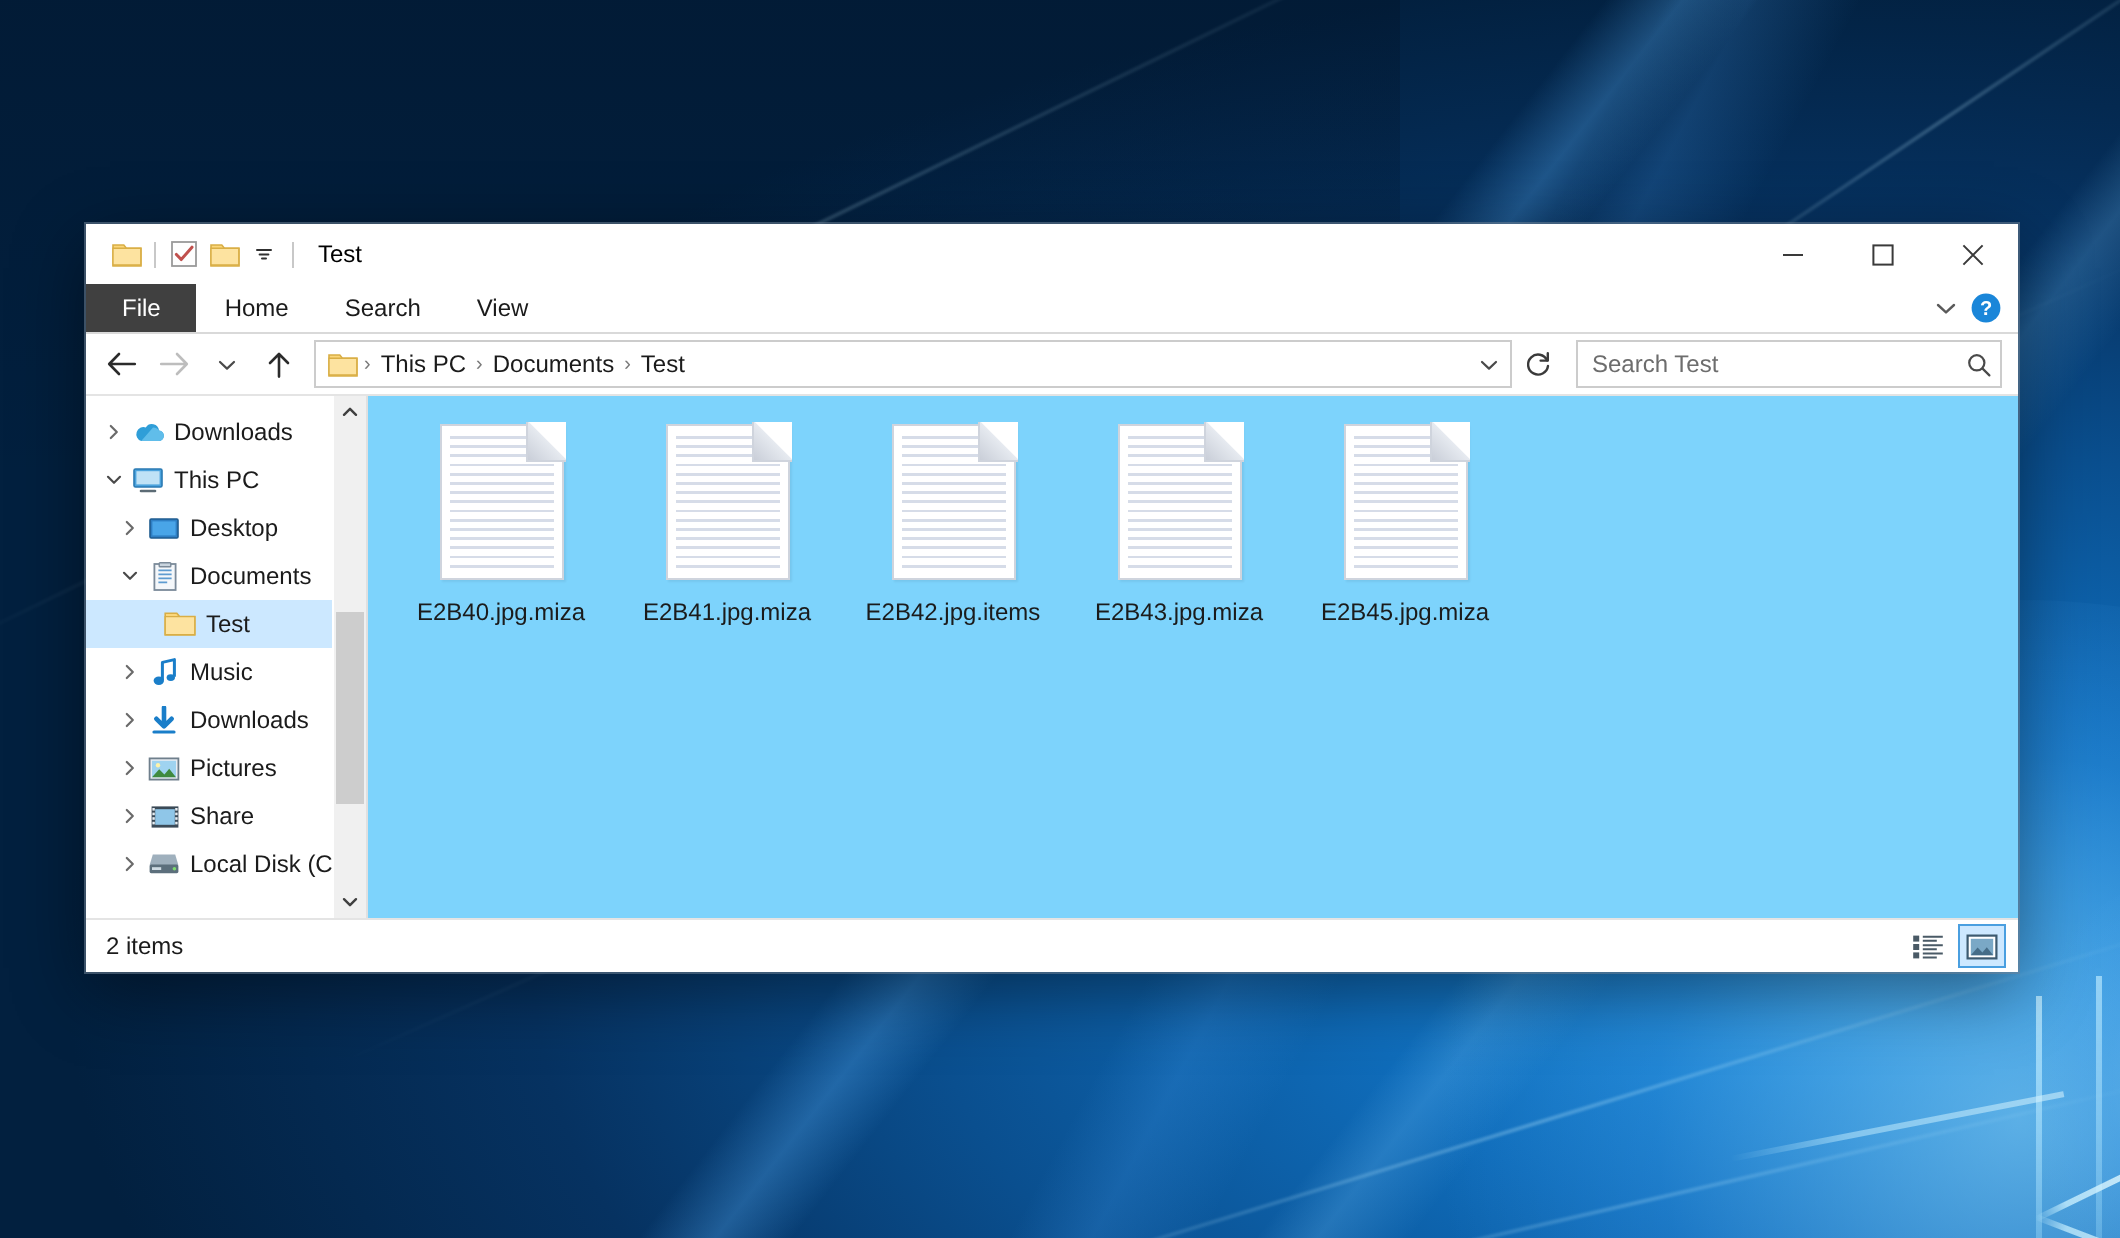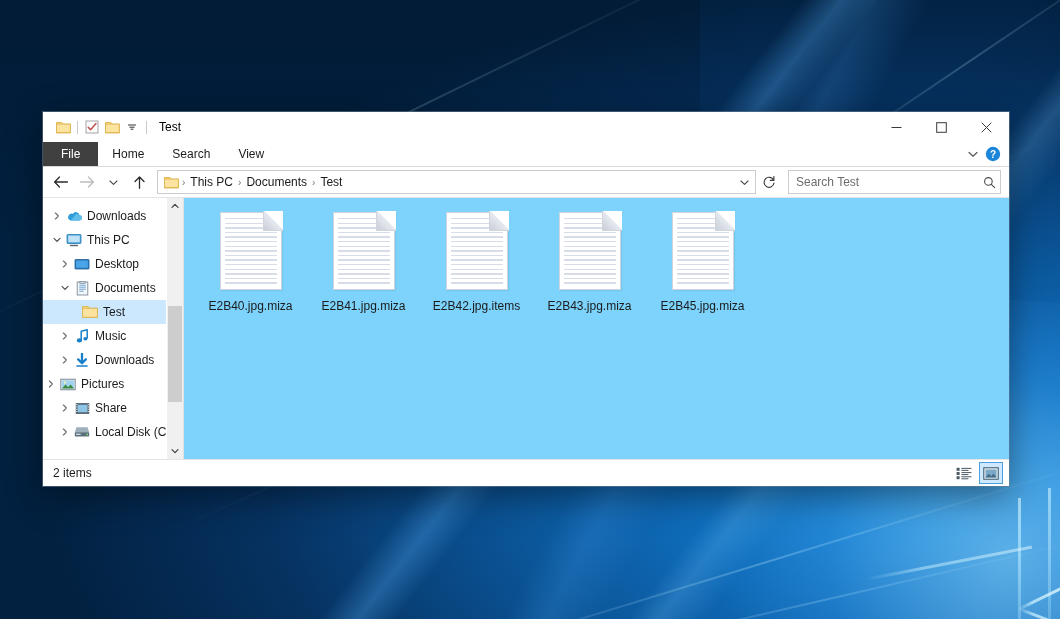--- a/index.html
+++ b/index.html
@@ -558,21 +558,21 @@
             </span>
             <span class="node-icon">
               <svg width="14" height="15" viewBox="0 0 14 15">
                 <path d="M7 0.8v7.4M3.2 6.4L7 10.2l3.8-3.8" fill="none" stroke="#1a7ec9" stroke-width="2.3" stroke-linecap="round" stroke-linejoin="round"></path>
                 <path d="M2 13h10" stroke="#1a7ec9" stroke-width="1.6" stroke-linecap="round"></path>
               </svg>
             </span>
             <span class="node-label">Downloads</span>
           </div>
 
-          <div class="node" style="">
+          <div class="node" style="padding-left:14px;">
             <span class="twisty">
               <svg width="8" height="8" viewBox="0 0 8 8">
                   <path d="M2.4 1l3 3-3 3" fill="none" stroke="#6a6a6a" stroke-width="1.1" stroke-linecap="round" stroke-linejoin="round"></path>
                 </svg>
             </span>
             <span class="node-icon">
               <svg width="16" height="13" viewBox="0 0 16 13">
                 <rect x="0.8" y="1.2" width="14.4" height="10.6" fill="#e9edf2" stroke="#6f7f8c" stroke-width="0.9"></rect>
                 <rect x="2" y="2.4" width="12" height="8.2" fill="#9fd3f0"></rect>
                 <path d="M2 10.6l3.6-4 2.6 2.6 2.4-2.8 3.4 4.2z" fill="#3f8a3f"></path>

